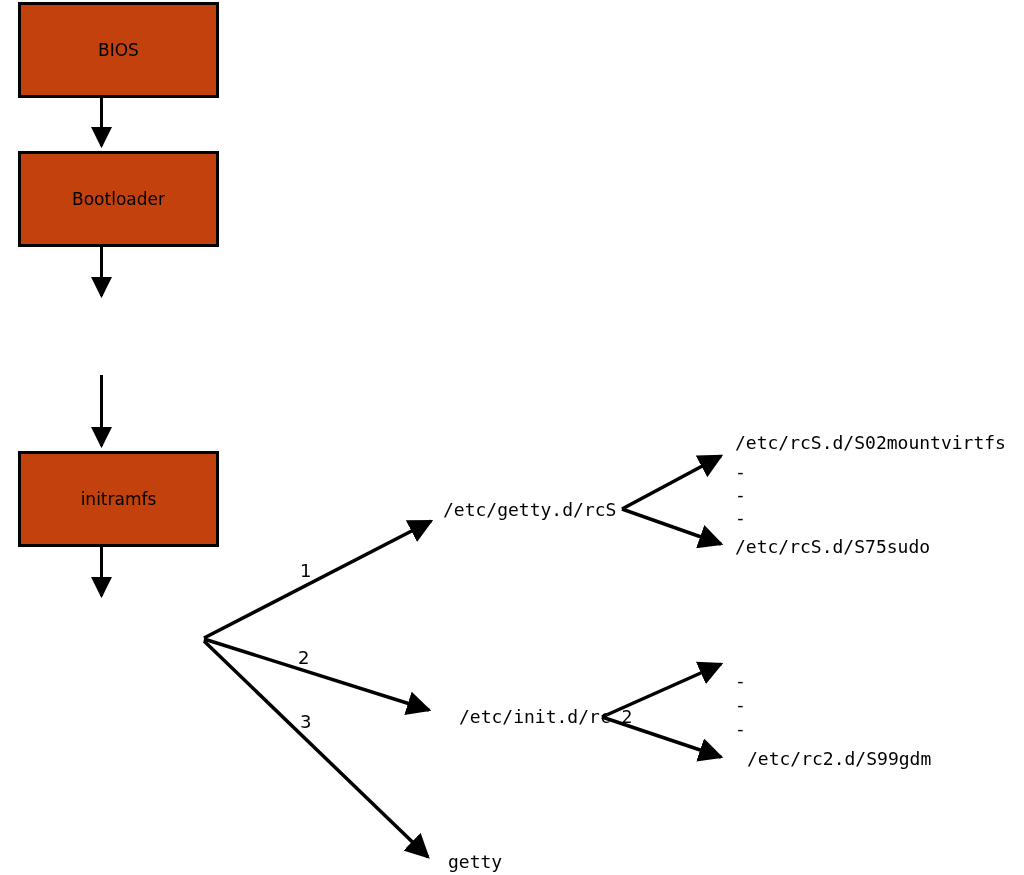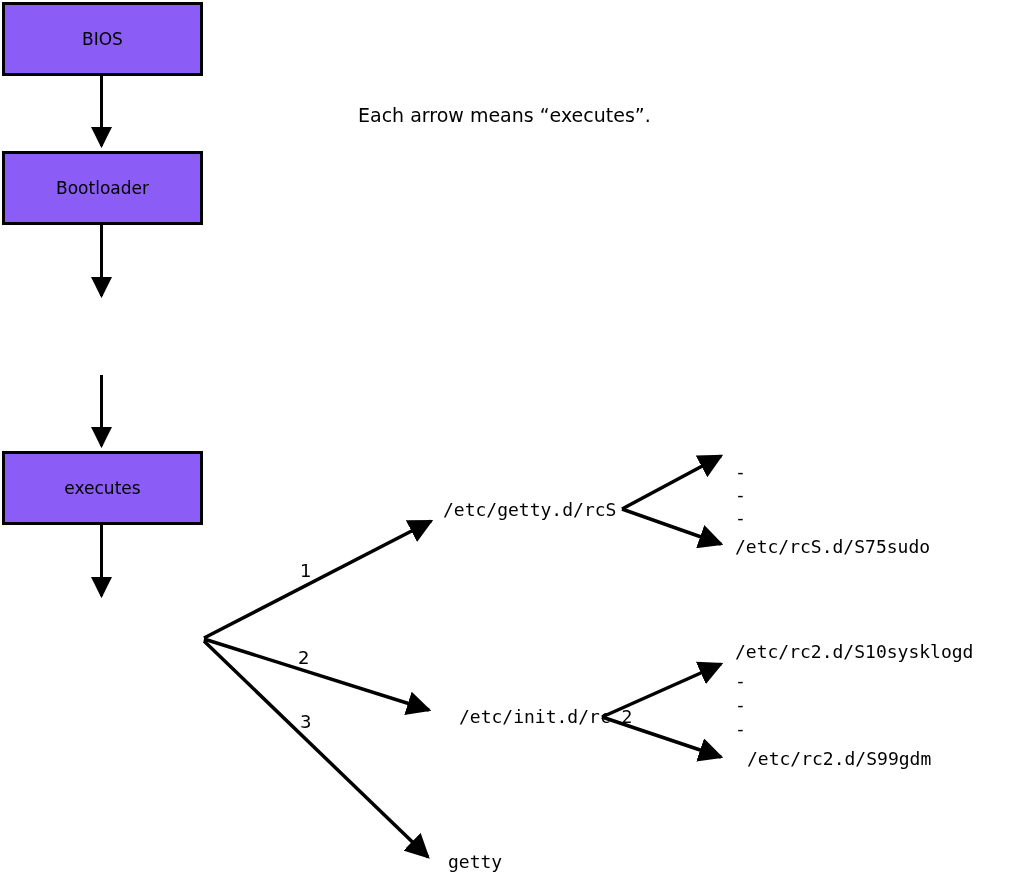--- a/index.html
+++ b/index.html
@@ -16,26 +16,26 @@
     color: #000000;
     overflow: hidden;
   }
   .layer {
     position: absolute;
     left: 0;
     top: 0;
   }
   .node {
     position: absolute;
-    left: 2px;
+    left: 18px;
     width: 201px;
-    height: 74px;
+    height: 96px;
     border: 3px solid #000000;
     box-sizing: border-box;
-    background: #8b5cf6;
+    background: #c2410c;
     display: flex;
     align-items: center;
     justify-content: center;
     font-size: 17px;
   }
   .caption {
     position: absolute;
     font-size: 19px;
     white-space: nowrap;
     transform: translateY(-50%);
@@ -81,44 +81,43 @@
     <line class="fan-line" x1="204" y1="639" x2="429" y2="710" marker-end="url(#ah)"></line>
     <line class="fan-line" x1="204" y1="641" x2="428" y2="857" marker-end="url(#ah)"></line>
 
     <line class="fan-line" x1="622" y1="509" x2="721" y2="456" marker-end="url(#ah)"></line>
     <line class="fan-line" x1="622" y1="509" x2="721" y2="544" marker-end="url(#ah)"></line>
 
     <line class="fan-line" x1="602" y1="717" x2="721" y2="664" marker-end="url(#ah)"></line>
     <line class="fan-line" x1="602" y1="717" x2="721" y2="757" marker-end="url(#ah)"></line>
   </svg>
 
-  <div class="caption" style="left:358px; top:115px;">Each arrow means “executes”.</div>
 
   <div class="node" style="top:2px;">
       <span>BIOS</span>
     </div>
   <div class="node" style="top:151px;text-align:right;">
       <span>Bootloader</span>
     </div>
   <div class="node" style="top:451px;">
-      <span>executes</span>
+      <span>initramfs</span>
     </div>
 
   <div class="branch-num" style="left:300px; top:571px;">1</div>
   <div class="branch-num" style="left:298px; top:658px;">2</div>
   <div class="branch-num" style="left:300px; top:722px;">3</div>
 
   <div class="mono" style="left:443px; top:510px;">/etc/getty.d/rcS</div>
   <div class="mono" style="left:459px; top:717px;">/etc/init.d/rc 2</div>
   <div class="mono" style="left:448px; top:862px;">getty</div>
 
+  <div class="mono" style="left:735px; top:443px;">/etc/rcS.d/S02mountvirtfs</div>
   <div class="mono" style="left:735px; top:472px;">-</div>
   <div class="mono" style="left:735px; top:495px;">-</div>
   <div class="mono" style="left:735px; top:518px;">-</div>
   <div class="mono" style="left:735px; top:547px;">/etc/rcS.d/S75sudo</div>
 
-  <div class="mono" style="left:735px; top:652px;">/etc/rc2.d/S10sysklogd</div>
   <div class="mono" style="left:735px; top:681px;">-</div>
   <div class="mono" style="left:735px; top:705px;">-</div>
   <div class="mono" style="left:735px; top:729px;">-</div>
   <div class="mono" style="left:747px; top:759px;">/etc/rc2.d/S99gdm</div>
 
 </div>
 
 </body></html>

